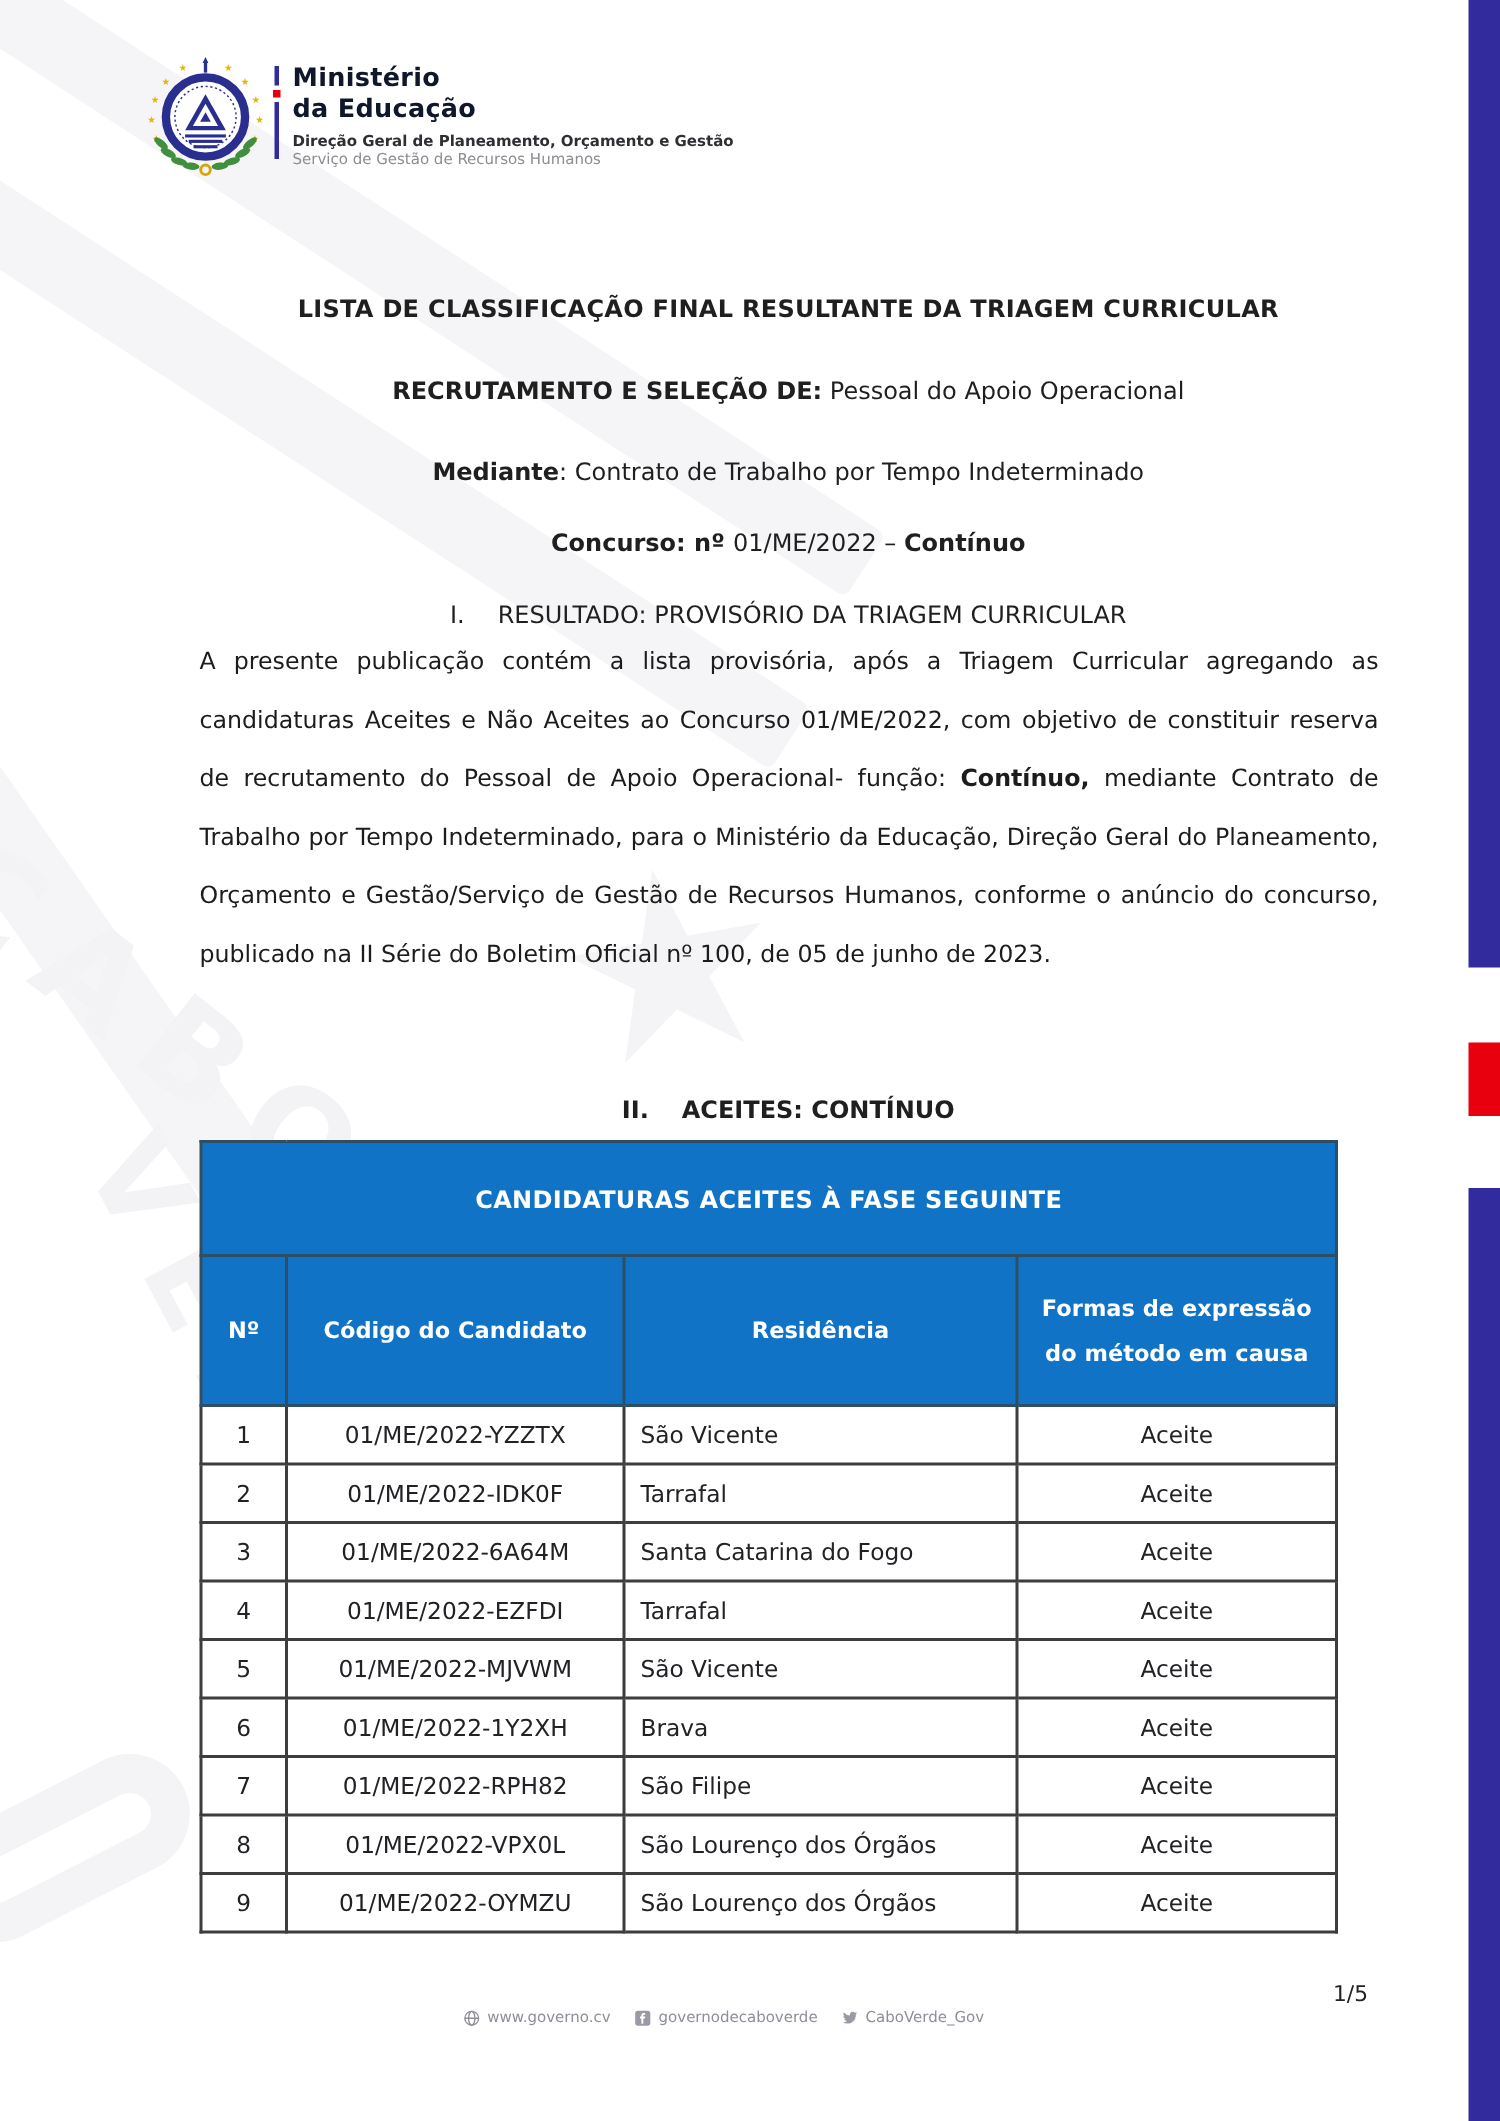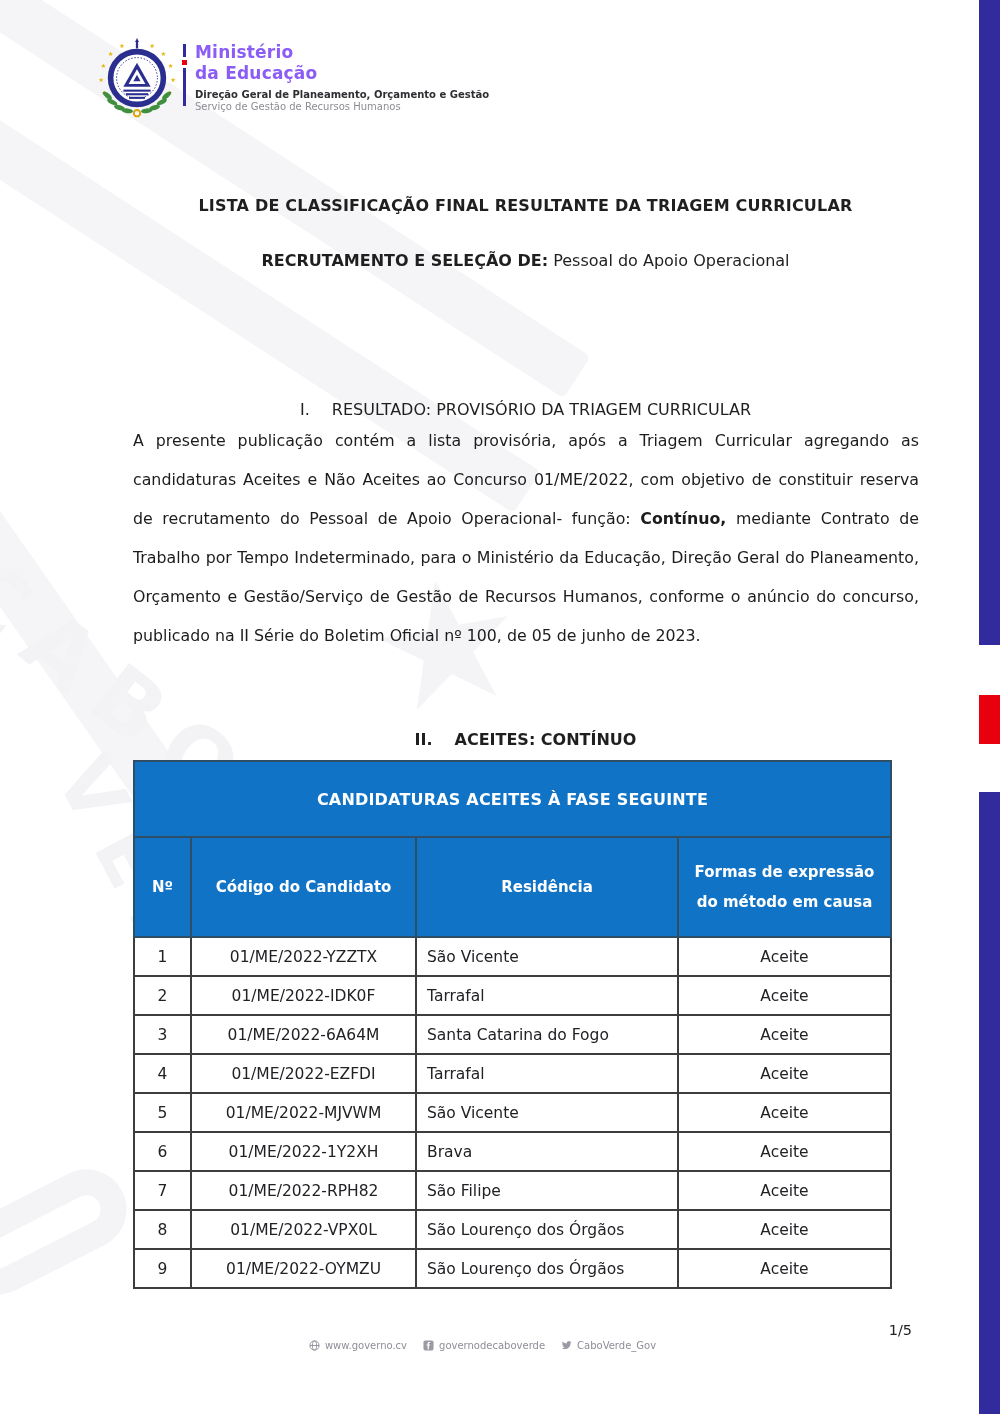--- a/index.html
+++ b/index.html
@@ -29,21 +29,21 @@
   .edge-bottom { top:792px; height:622px; background:#322B9D; }
 
   
   .header { position:absolute; left:97px; top:38px; z-index:2; display:flex; align-items:flex-start; }
   .emblem { width:80px; height:80px; }
   .logo-divider { position:relative; width:4px; height:62px; margin:6px 8px 0 6px; }
   .logo-divider .seg-a { position:absolute; top:0;    left:0; width:3px; height:13px; background:#322B9D; }
   .logo-divider .seg-red { position:absolute; top:16px; left:-1px; width:5px; height:5px; background:#E8000F; }
   .logo-divider .seg-b { position:absolute; top:24px; left:0; width:3px; height:38px; background:#322B9D; }
   .logo-text { padding-top:4px; }
-  .ministry-line { font-size:17px; font-weight:bold; color:#8b5cf6; line-height:21px; letter-spacing:.2px; }
+  .ministry-line { font-size:17px; font-weight:bold; color:#0f172a; line-height:21px; letter-spacing:.2px; }
   .dept-line { font-size:10px; font-weight:bold; color:#2e2e33; margin-top:5px; }
   .serv-line { font-size:10px; color:#8c8c93; margin-top:1px; }
 
   
   .content-line { position:absolute; left:133px; width:785px; text-align:center; z-index:2; font-size:16px;margin-top:24px; }
   .h-title { top:172px; font-weight:bold; letter-spacing:.2px; }
   .h-line2 { top:227px; }
   .h-line3 { top:281px; }
   .h-line4 { top:328px; }
   .h-sec1  { top:376px; font-weight:normal; }
@@ -158,21 +158,27 @@
       <div class="serv-line">Serviço de Gestão de Recursos Humanos</div>
     </div>
   </div>
 
   <div class="content-line h-title">LISTA DE CLASSIFICAÇÃO FINAL RESULTANTE DA TRIAGEM CURRICULAR</div>
 
   <div class="content-line h-line2">
     <span class="b">RECRUTAMENTO E SELEÇÃO DE:</span><span> Pessoal do Apoio Operacional</span>
   </div>
 
-
+  <div class="content-line h-line3">
+    <span class="b">Mediante</span><span>: Contrato de Trabalho por Tempo Indeterminado</span>
+  </div>
+
+  <div class="content-line h-line4">
+    <span class="b">Concurso: nº </span><span>01/ME/2022 – </span><span class="b">Contínuo</span>
+  </div>
 
   <div class="content-line h-sec1">
     <span class="sec-num">I.</span><span>RESULTADO: PROVISÓRIO DA TRIAGEM CURRICULAR</span>
   </div>
 
   <p class="paragraph">
     <span>A presente publicação contém a lista provisória, após a Triagem Curricular agregando as candidaturas Aceites e Não Aceites ao Concurso 01/ME/2022, com objetivo de constituir reserva de recrutamento do Pessoal de Apoio Operacional- função: </span><span class="b">Contínuo,</span><span> mediante Contrato de Trabalho por Tempo Indeterminado, para o Ministério da Educação, Direção Geral do Planeamento, Orçamento e Gestão/Serviço de Gestão de Recursos Humanos, conforme o anúncio do concurso,  publicado na II Série do Boletim Oficial nº 100, de 05 de junho de 2023.</span>
   </p>
 
   <div class="content-line h-sec2">

